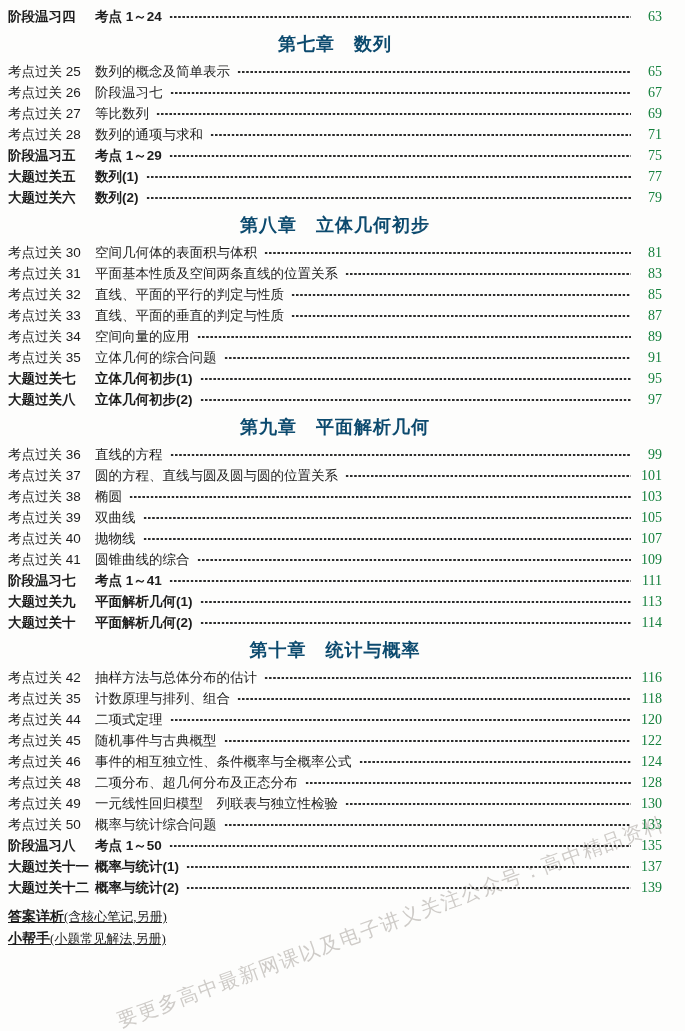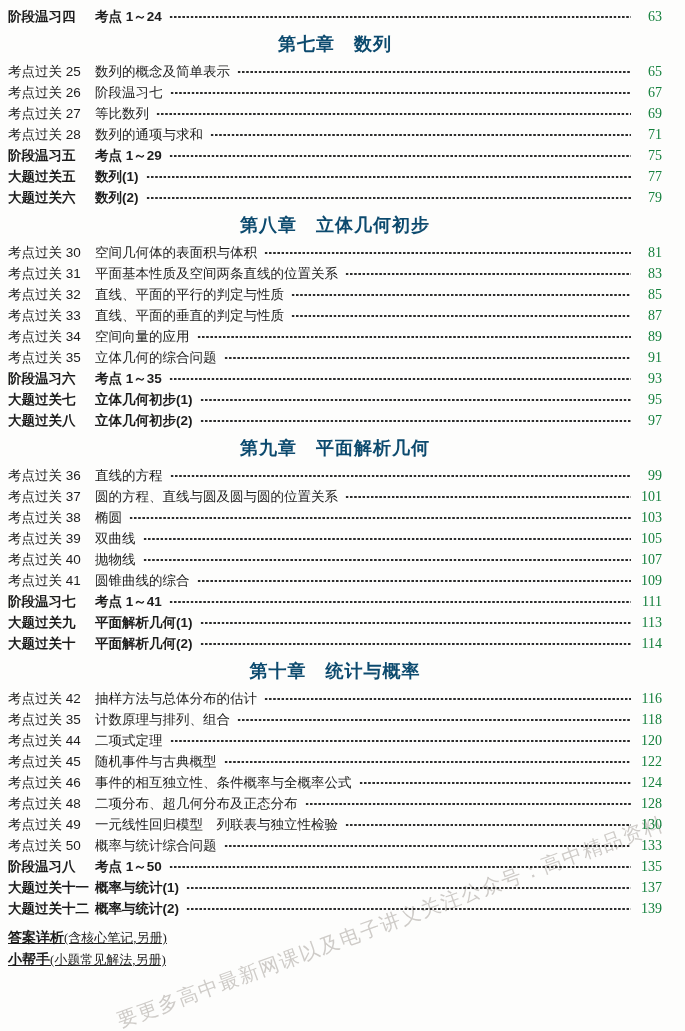--- a/index.html
+++ b/index.html
@@ -181,26 +181,20 @@
     <span class="leader"></span>
     <span class="pagenum">89</span>
   </div>
       <div class="row entry">
     <span class="label">考点过关 35</span>
     <span class="title">立体几何的综合问题</span>
     <span class="leader"></span>
     <span class="pagenum">91</span>
   </div>
       <div class="row entry bold">
-    <span class="label">阶段温习六</span>
-    <span class="title">考点 1～35</span>
-    <span class="leader"></span>
-    <span class="pagenum">93</span>
-  </div>
-      <div class="row entry bold">
     <span class="label">大题过关七</span>
     <span class="title">立体几何初步(1)</span>
     <span class="leader"></span>
     <span class="pagenum">95</span>
   </div>
       <div class="row entry bold">
     <span class="label">大题过关八</span>
     <span class="title">立体几何初步(2)</span>
     <span class="leader"></span>
     <span class="pagenum">97</span>

